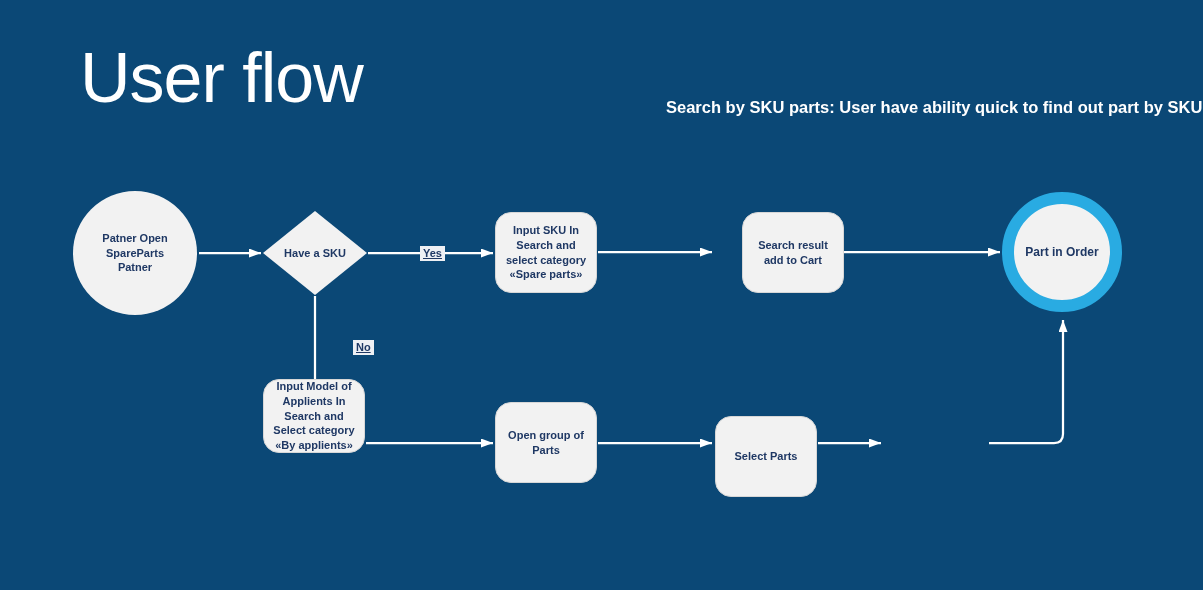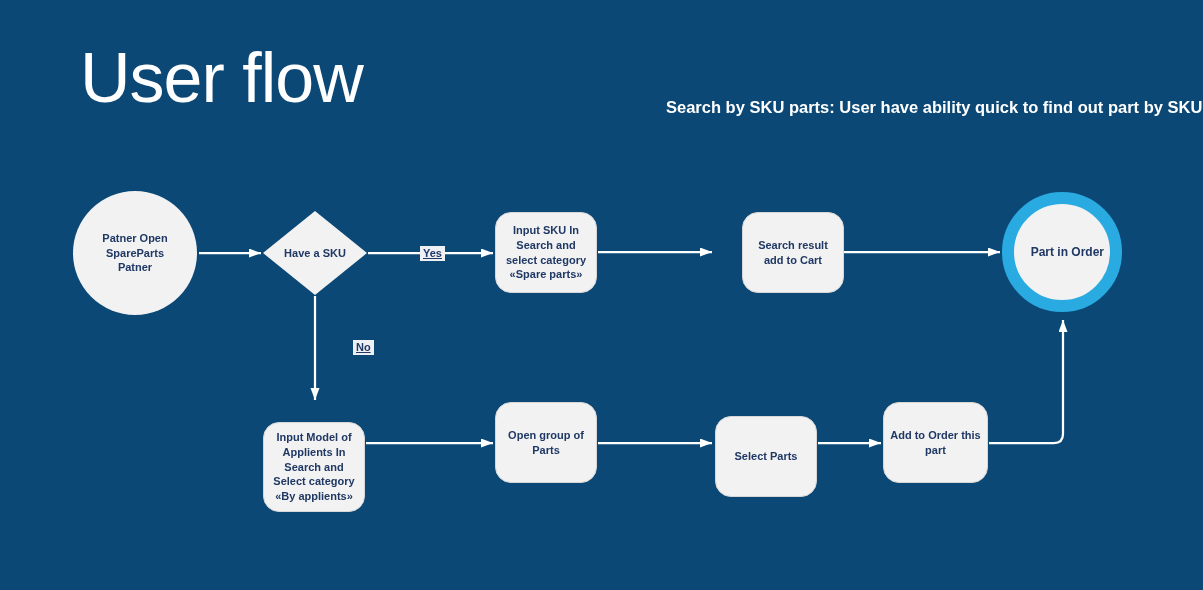--- a/index.html
+++ b/index.html
@@ -60,32 +60,31 @@
     clip-path: polygon(50% 0%, 100% 50%, 50% 100%, 0% 50%);
   }
   .process {
     width: 102px; height: 81px;
     border-radius: 16px;
     border: 1px solid #d7d7d7;
     padding: 5px 6px;
   }
   .box-input-sku     { left: 495px; top: 212px; }
   .box-search-result { left: 715px; top: 212px; margin-left: 27px; }
-  .box-input-model   { left: 263px; top: 422px; height: 90px; }
+  .box-input-model   { left: 263px; top: 379px; height: 74px; }
   .box-open-group    { left: 495px; top: 402px; }
   .box-select-parts  { left: 715px; top: 416px; }
   .box-add-order     { left: 883px; top: 402px; width: 105px; }
   .circle-end {
     left: 1002px; top: 192px;
     width: 120px; height: 120px;
     border-radius: 50%;
     border: 12px solid #29abe2;
     font-size: 12px;
     padding: 6px;
-    justify-content: flex-end;
   }
   .branch-chip {
     position: absolute;
     background: #eef0f4;
     color: #1f3864;
     font-size: 11px;
     font-weight: 700;
     line-height: 15px;
     padding: 0 3px;
     text-align: center;
@@ -149,17 +148,14 @@
   </div>
 
   <div class="node process box-open-group">
     <span>Open group of Parts</span>
   </div>
 
   <div class="node process box-select-parts">
     <span>Select Parts</span>
   </div>
 
-  <div class="node process box-add-order">
-    <span>Add to Order this part</span>
-  </div>
 
 </div>
 
 </body></html>

